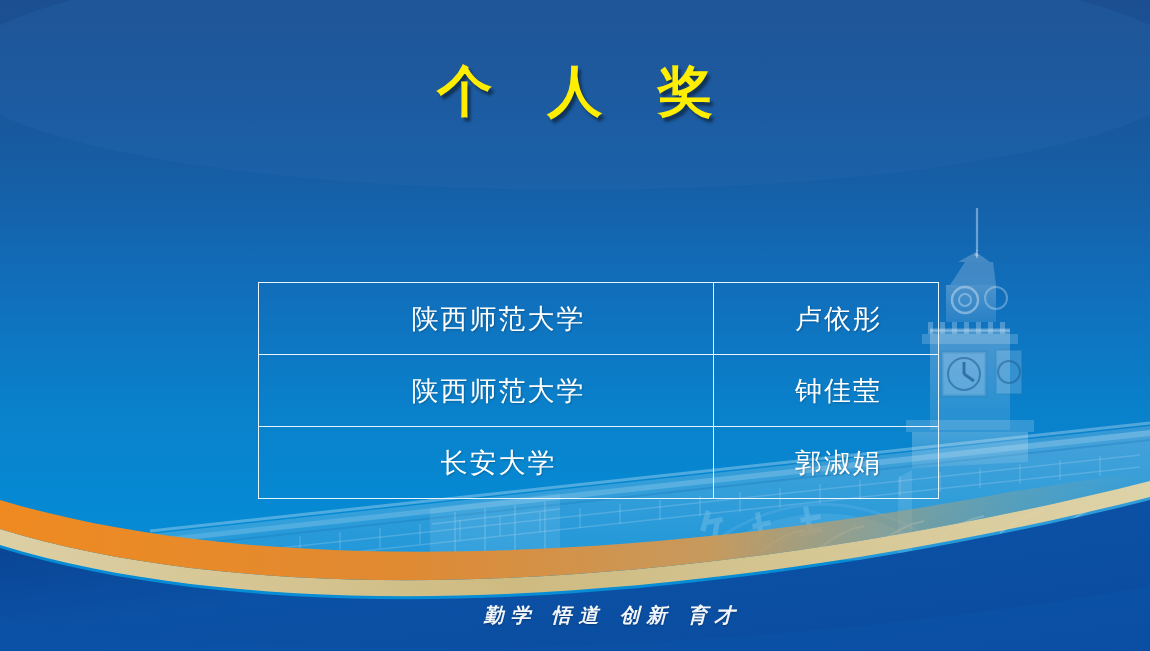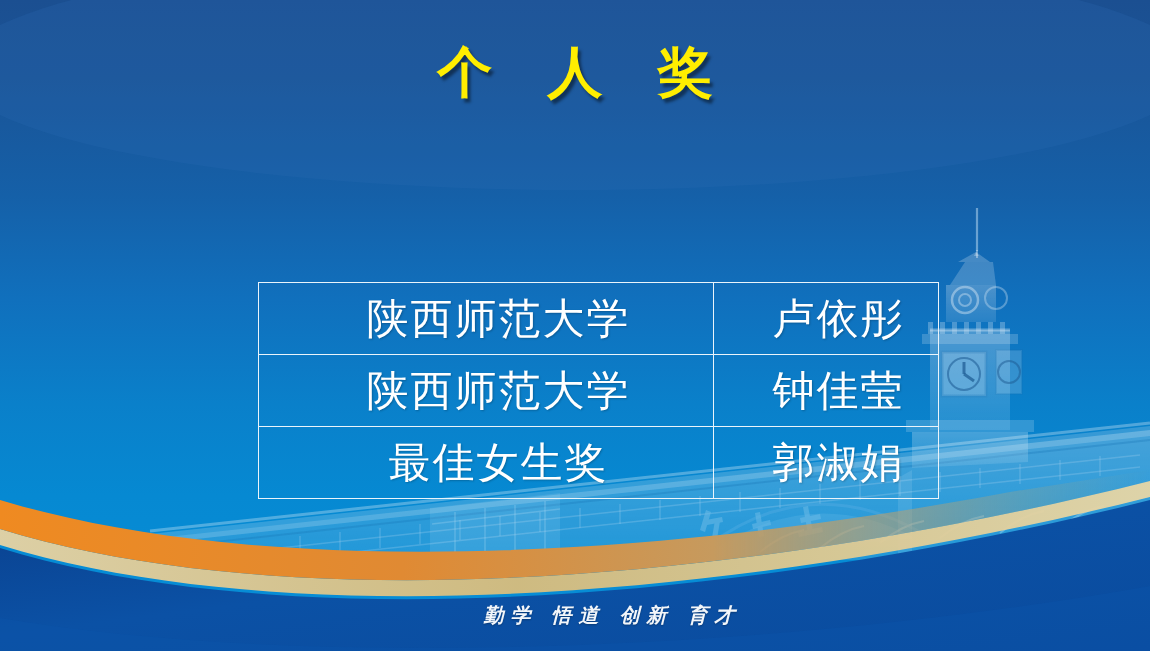--- a/index.html
+++ b/index.html
@@ -28,21 +28,21 @@
   .bg-layer {
     position: absolute;
     inset: 0;
     pointer-events: none;
   }
   .bg-svg { position:absolute; inset:0; width:100%; height:100%; display:block; }
 
   
   .title {
     position: absolute;
-    top: 45px;
+    top: 64px;
     left: 0;
     width: 100%;
     text-align: center;
     color: #ffee00;
     font-size: 55px;
     font-weight: bold;
     letter-spacing: 18px;
     text-indent: 18px;
     line-height: 1;
     text-shadow: 3px 4px 3px rgba(0,0,0,0.45);
@@ -69,21 +69,21 @@
     width: 624px;
     border-collapse: collapse;
     table-layout: fixed;
   }
   .award-table td {
     border: 1.5px solid #eaf4fb;
     height: 69px;
     text-align: center;
     vertical-align: middle;
     color: #ffffff;
-    font-size: 42px;
+    font-size: 27px;
     letter-spacing: 2px;
     text-shadow: 1px 1px 2px rgba(0,0,0,0.22);
     background: transparent;
     padding-left: 26px;
   }
   .col-school { width: 427px; }
   .col-name   { width: 197px; }
   .cell-name  { font-weight: normal; letter-spacing: 3px; }
 
   
@@ -271,21 +271,21 @@
     <tbody>
       <tr>
         <td class="col-school cell-school">陕西师范大学</td>
         <td class="col-name cell-name">卢依彤</td>
       </tr>
       <tr>
         <td class="col-school cell-school">陕西师范大学</td>
         <td class="col-name cell-name">钟佳莹</td>
       </tr>
       <tr>
-        <td class="col-school cell-school">最佳女生奖</td>
+        <td class="col-school cell-school">长安大学</td>
         <td class="col-name cell-name">郭淑娟</td>
       </tr>
     </tbody>
   </table>
 
   <div class="motto">勤学  悟道  创新  育才</div>
 
 </div>
 
 </body></html>

